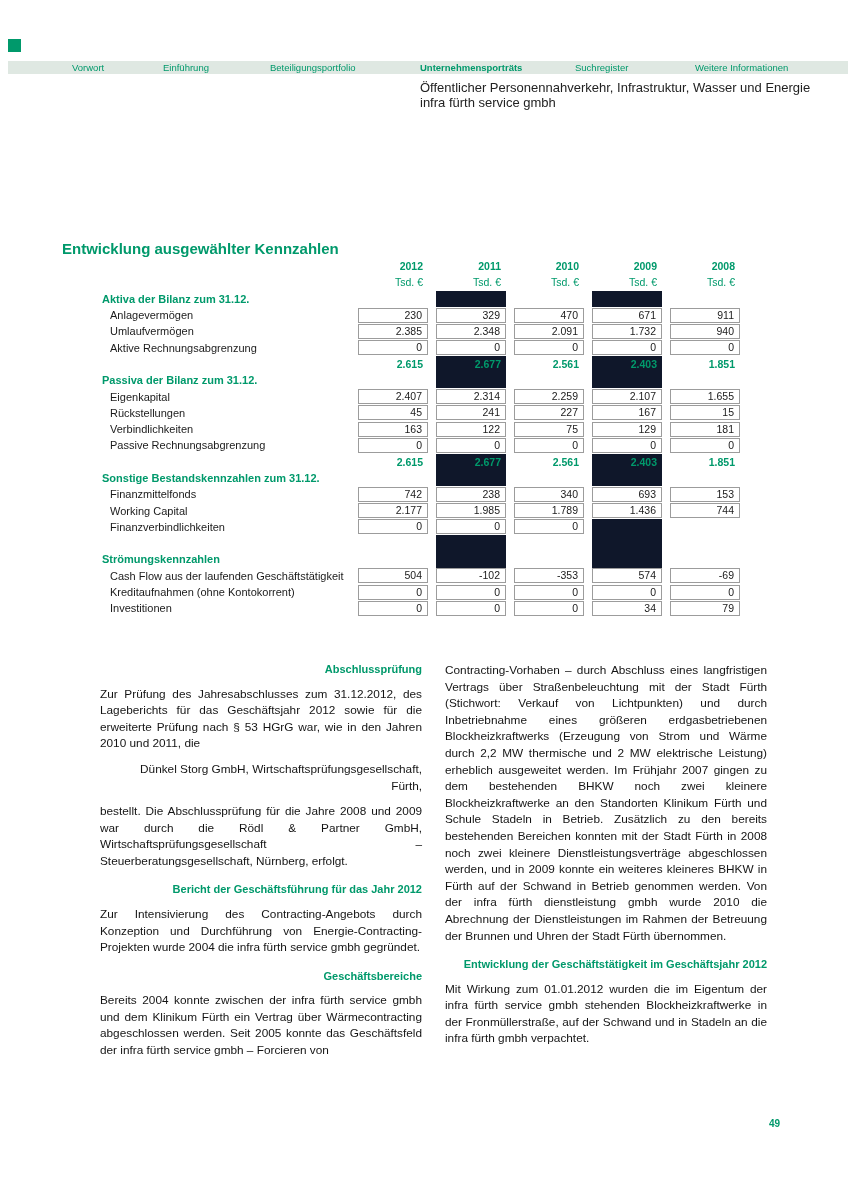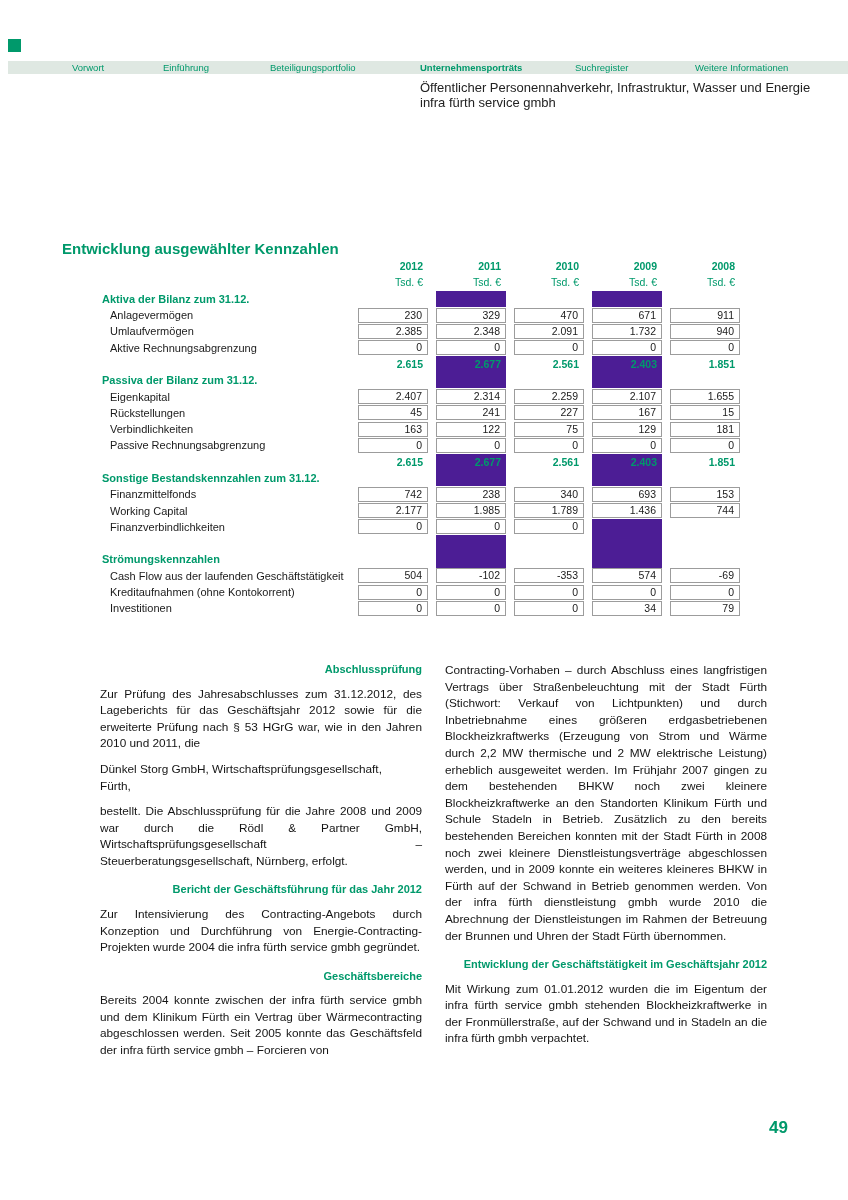--- a/index.html
+++ b/index.html
@@ -18,37 +18,37 @@
   .breadcrumb { position:absolute; left:420px; top:80px; font-size:13px; color:#222; line-height:15px; }
 
   .title { position:absolute; left:62px; top:200px; font-size:15px; font-weight:bold; color:#00996B;margin-top:40px; }
 
   
   .ktable { position:absolute; left:100px; top:258px; width:648px; }
   .trow { display:grid; grid-template-columns:250px 70px 70px 70px 70px 70px; column-gap:8px; height:16.3px; align-items:center; }
   .trow .lbl { font-size:11px; color:#1a1a1a; padding-left:10px; white-space:nowrap; overflow:hidden; }
   .trow.section .lbl { color:#00996B; font-weight:bold; padding-left:2px; }
   .val { height:100%; font-size:10.5px; text-align:right; padding-right:5px; line-height:16.3px; white-space:nowrap; }
-  .val.band { background:#4c1d95; }
+  .val.band { background:#0f172a; }
   .val.boxed { background:#fff; border:1px solid #9c9c9c; height:15px; line-height:13px; align-self:center; }
   .trow.total .val { color:#00996B; font-weight:bold; }
   .trow.head .val { color:#00996B; }
   .val.year { font-weight:bold; }
   .val.unit { font-weight:normal; }
 
   
   .textcol { position:absolute; top:662px; width:322px; font-size:11.8px; line-height:16.6px; color:#141414; text-align:justify; }
   .textcol.left { left:100px; }
   .textcol.right { left:445px; }
   .textcol h3 { color:#00996B; font-size:11px; font-weight:bold; margin:13px 0 8px; text-align:right; line-height:15.5px; }
   .textcol h3.first { margin-top:0; }
   .textcol p { margin:0 0 9px; }
-  .center-block { text-align:left; margin:1px 0 1px; }
-
-  .page-number { position:absolute; left:769px; top:1118px; font-size:17px; font-weight:bold; color:#00996B; }
+  .center-block { text-align:right; margin:1px 0 1px; }
+
+  .page-number { position:absolute; left:769px; top:1118px; font-size:10px; font-weight:bold; color:#00996B; }
 </style>
 </head>
 <body>
 
 <div class="page">
 
   <div class="corner-square"></div>
 
   <div class="nav-band">
     <span class="nav-item" style="left:64px">Vorwort</span>

